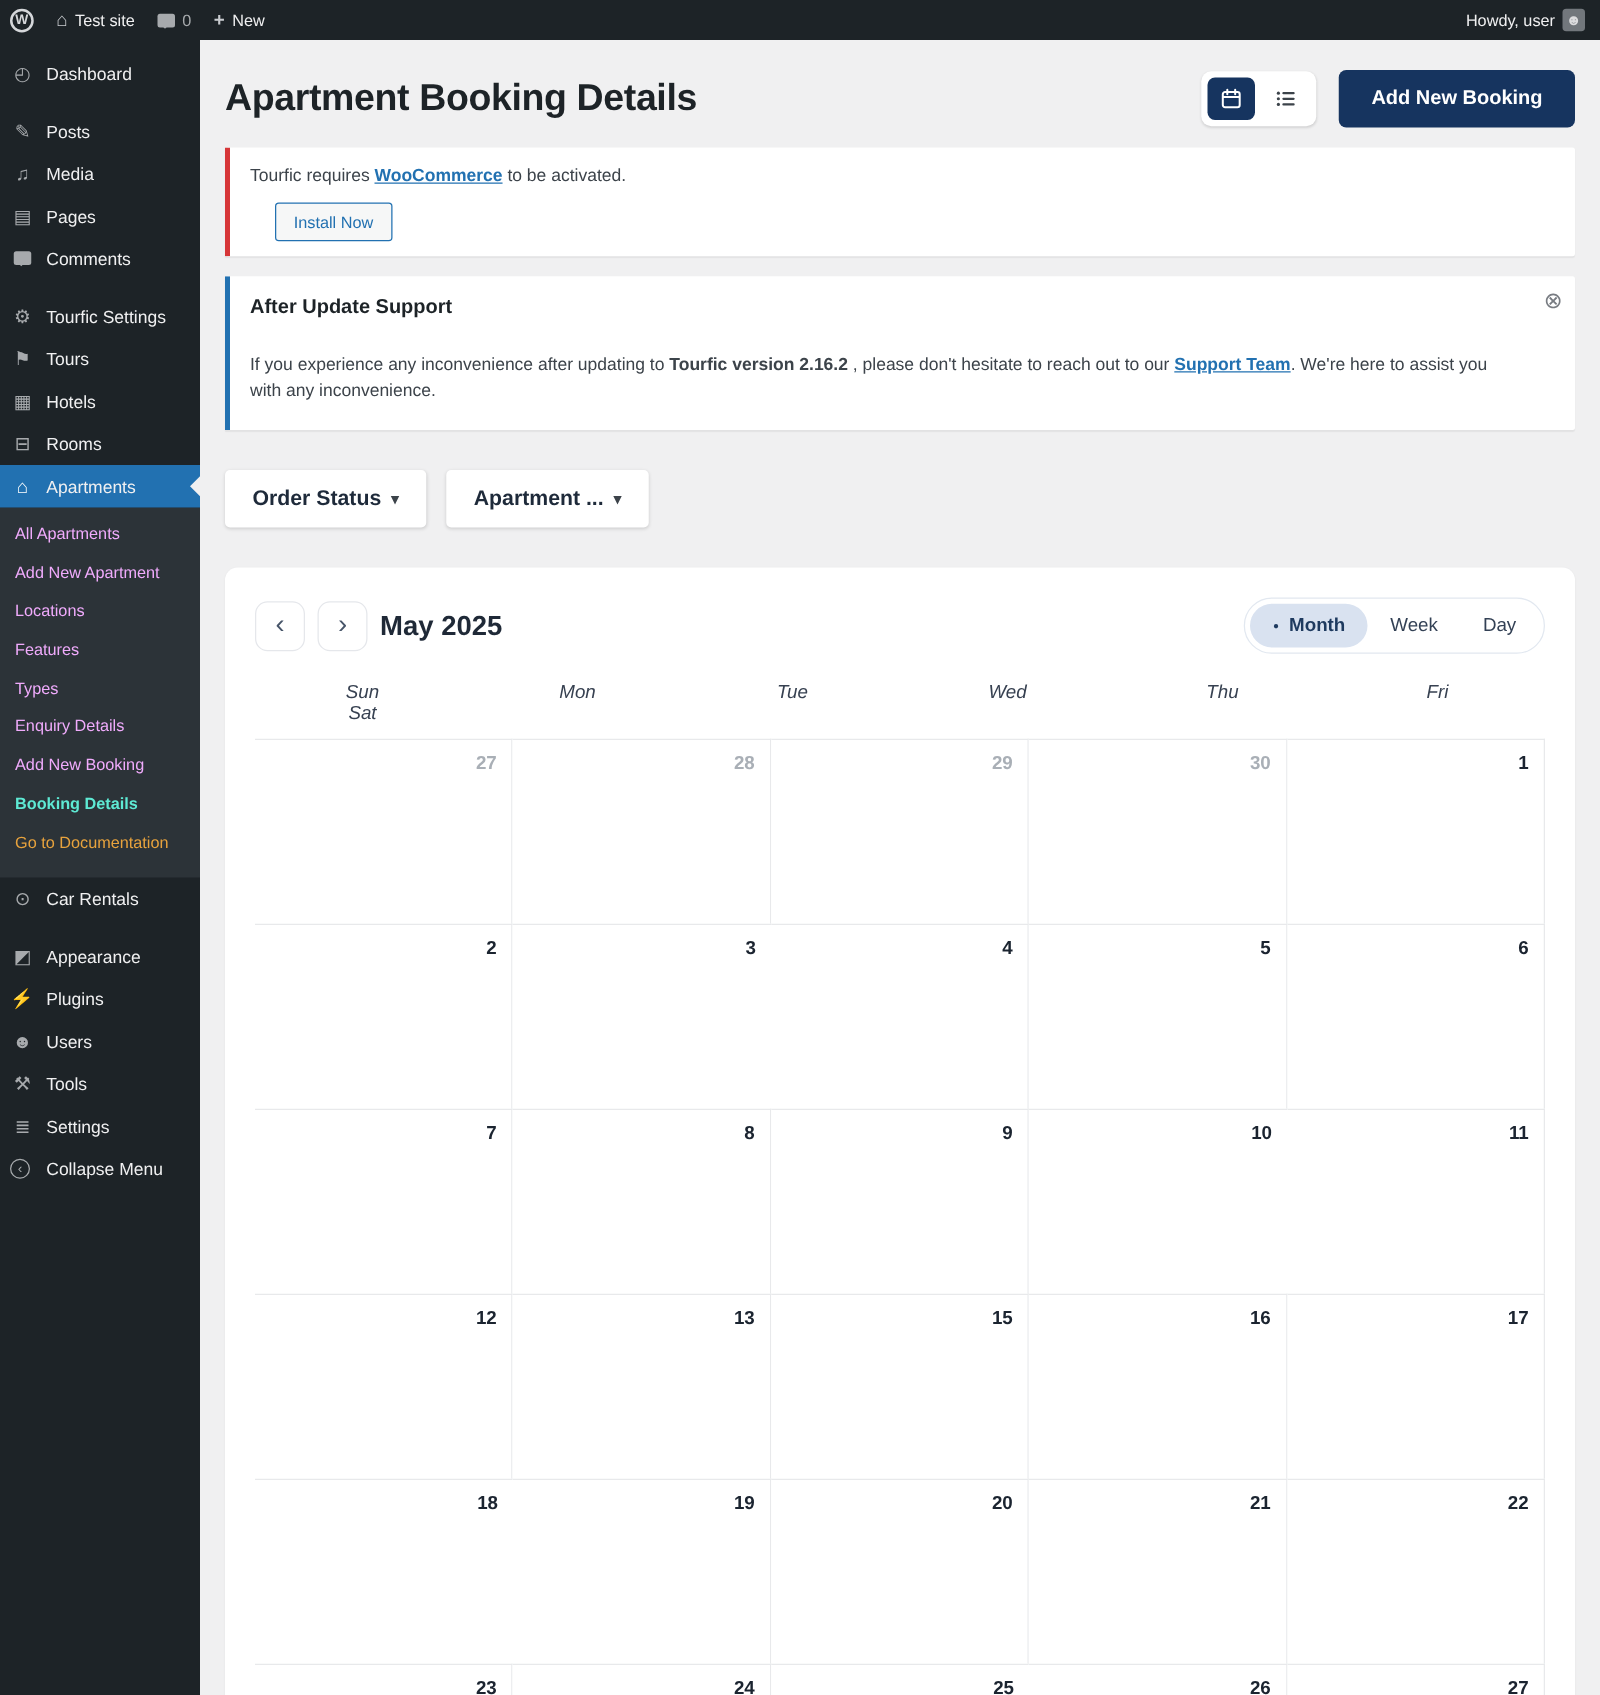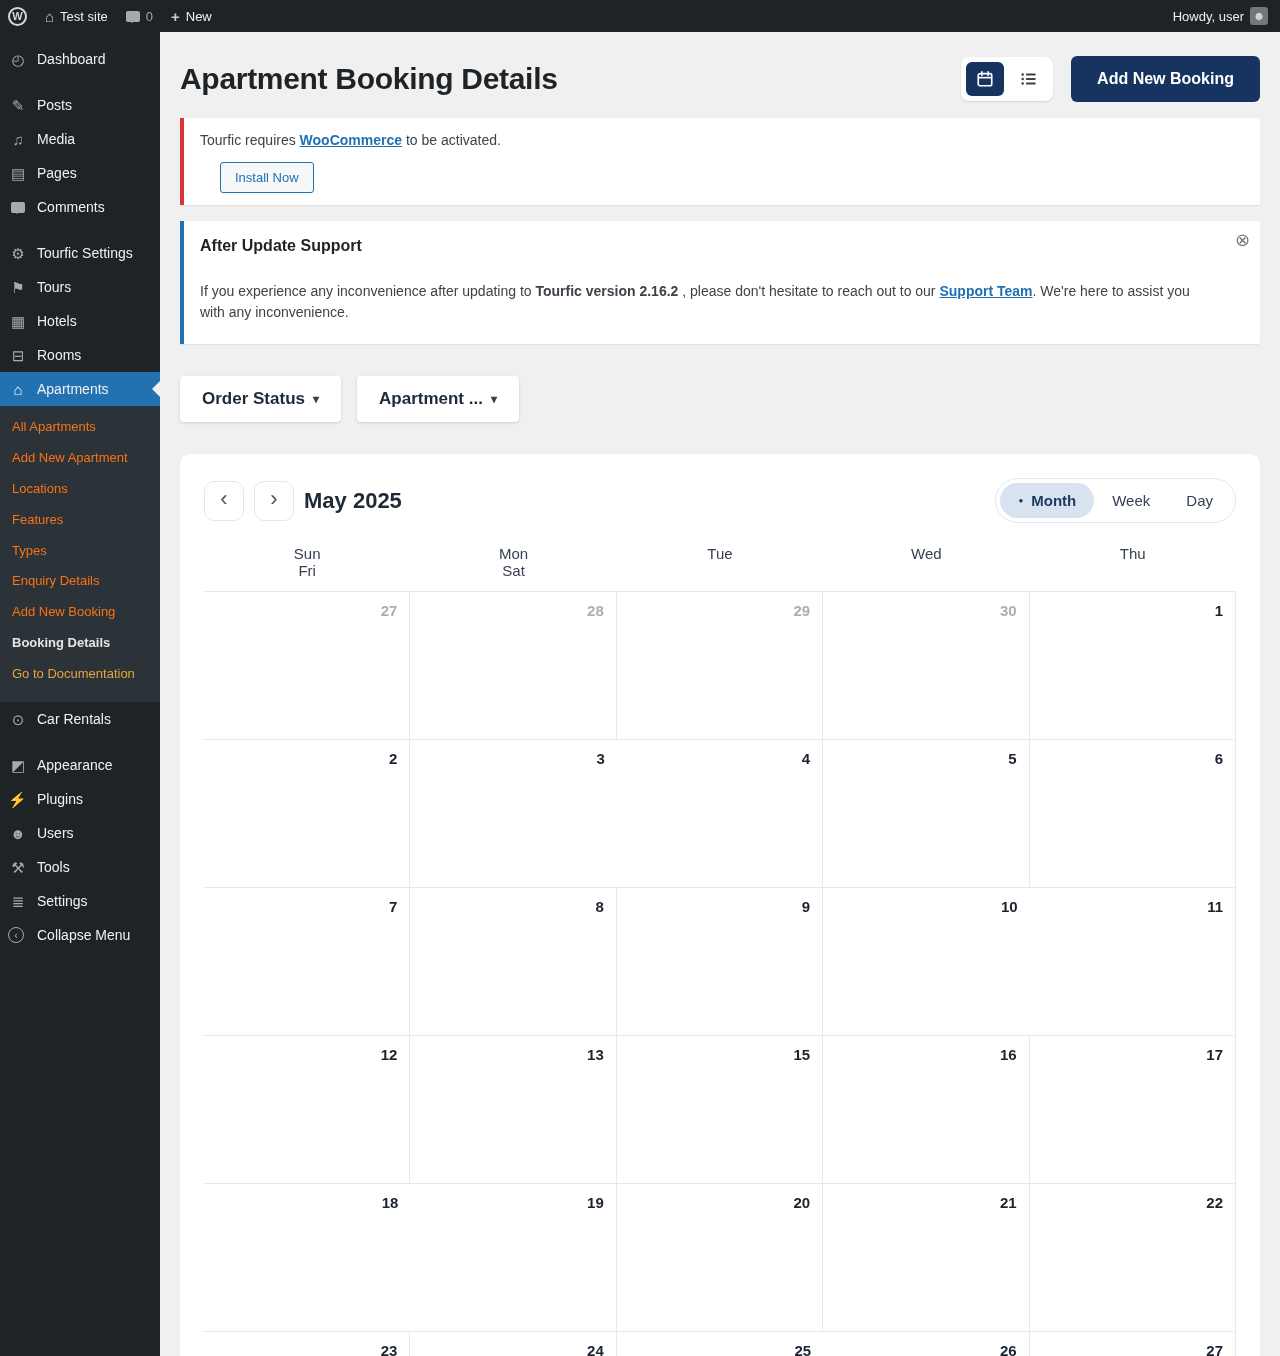--- a/index.html
+++ b/index.html
@@ -28,22 +28,22 @@
     color:#f0f0f1; cursor:pointer; line-height:18px; }
   .menu-item .mi { width:20px; min-width:20px; text-align:center; color:#a7aaad; font-size:15px; line-height:1; }
   .menu-item.gap-before { margin-top:12px; }
   .menu-item.active { background:#2271b1; }
   .menu-item.active .mi { color:#fff; }
   .menu-item.active::after { content:""; position:absolute; right:0; top:50%; margin-top:-8px;
     border:8px solid transparent; border-right-color:#f0f0f1; }
   .mi-circle { width:16px; height:16px; min-width:16px; border:1.5px solid #a7aaad; border-radius:50%;
     color:#a7aaad; font-size:11px; display:flex; align-items:center; justify-content:center; line-height:1; }
   .submenu { background:#2c3338; padding:6px 0 12px; }
-  .submenu-item { padding:7px 12px; font-size:13px; color:#f97316; cursor:pointer; line-height:1.3; }
-  .submenu-item.current { color:#e5e5e5; font-weight:700; }
+  .submenu-item { padding:7px 12px; font-size:13px; color:#f0abfc; cursor:pointer; line-height:1.3; }
+  .submenu-item.current { color:#5eead4; font-weight:700; }
   .submenu-item.highlight { color:#e8a33d; }
 
   
   .content { margin-left:160px; padding:42px 20px 0; }
   .page-header { display:flex; align-items:center; justify-content:space-between; padding:14px 0 16px; }
   .page-header h1 { font-size:30px; font-weight:800; color:#1d2327; letter-spacing:-0.3px; }
   .header-actions { display:flex; align-items:center; gap:18px; }
   .view-toggle { background:#fff; border-radius:8px; padding:5px; display:flex; gap:6px; box-shadow:0 1px 2px rgba(0,0,0,.12); }
   .vt-btn { width:38px; height:34px; border:none; border-radius:6px; background:#fff; color:#3c434a;
     display:flex; align-items:center; justify-content:center; cursor:pointer; }
@@ -72,21 +72,21 @@
   .calendar-card { background:#fff; border-radius:10px; padding:24px 24px 20px; box-shadow:0 1px 2px rgba(0,0,0,.05); }
   .cal-header { display:flex; align-items:center; margin-bottom:14px; }
   .nav-btn { width:40px; height:40px; border:1px solid #e5e7eb; border-radius:10px; background:#fff; color:#475569;
     font-size:22px; display:flex; align-items:center; justify-content:center; cursor:pointer; margin-right:10px; padding-bottom:3px; }
   .cal-title { flex:1; text-align:left; font-size:22px; font-weight:700; color:#1f2937; }
   .view-switch { border:1px solid #e2e8f0; border-radius:999px; padding:4px; display:flex; background:#fff; }
   .vs-btn { border:none; background:transparent; padding:9px 18px; font-size:15px; color:#334155; border-radius:999px;
     display:flex; align-items:center; gap:8px; cursor:pointer; font-family:inherit; }
   .vs-btn.active { background:#d9e2f0; color:#1e3a5f; font-weight:600; }
   .vs-btn .dot { font-size:8px; color:#1e3a5f; }
-  .day-headers { display:grid; grid-template-columns:repeat(5,1fr); padding:8px 0 12px; }
+  .day-headers { display:grid; grid-template-columns:repeat(6,1fr); padding:8px 0 12px;font-style:italic; }
   .day-header { text-align:center; font-size:15px; color:#374151; }
   .cal-grid { display:grid; grid-template-columns:repeat(5,1fr); }
   .cal-cell { height:148px; border-right:1px solid #e8e9eb; border-top:1px solid #e8e9eb; position:relative;
     background:#fff; cursor:pointer; }
   .cal-cell:nth-child(7n) { border-right:none; }
   .day-num { position:absolute; top:10px; right:12px; font-weight:700; font-size:15px; color:#1b2430; }
   .cal-cell.muted .day-num { color:#a9afb6; }
 
   .footer { display:flex; justify-content:space-between; align-items:center; padding:28px 0 16px; }
   .footer .thanks { font-size:13px; font-style:italic; color:#50575e; }

